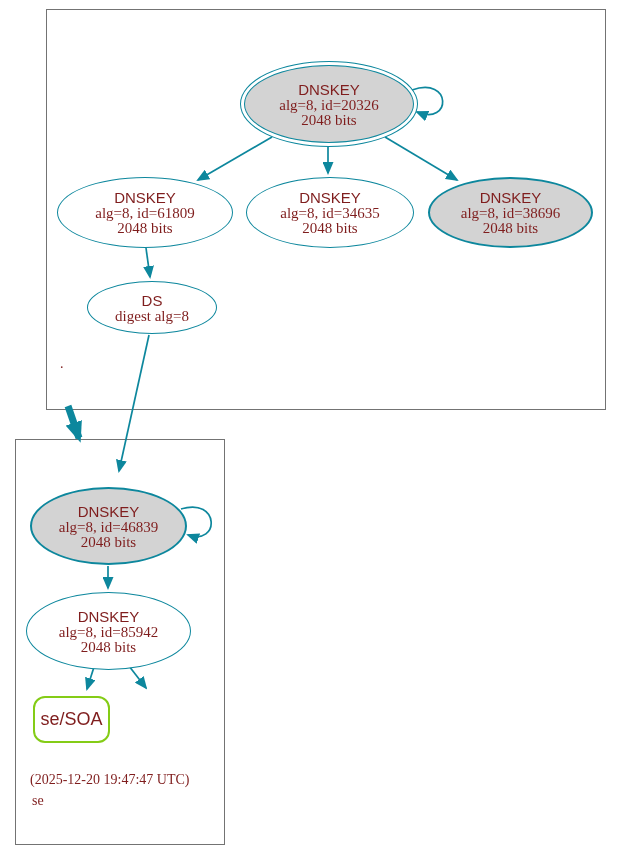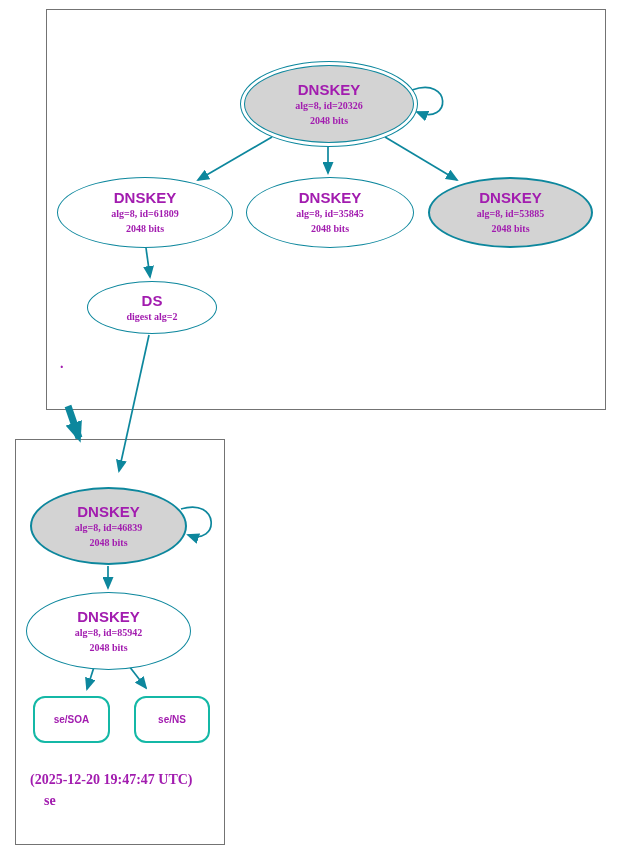--- a/index.html
+++ b/index.html
@@ -1,39 +1,39 @@
 <!DOCTYPE html>
 <html><head>
 <meta charset="utf-8">
 <style>
   html,body{margin:0;padding:0;background:#ffffff;}
   #stage{position:relative;width:620px;height:865px;background:#ffffff;overflow:hidden;
-         font-family:"Liberation Serif",serif;color:#a21caf;font-weight:bold;}
+         font-family:"Liberation Serif",serif;color:#7f1d1d;}
 
   .zonebox{position:absolute;border:1px solid #737373;box-sizing:border-box;z-index:1;background:transparent;}
 
   #edges{position:absolute;left:0;top:0;z-index:2;}
 
   .ellipse{position:absolute;border-radius:50%;box-sizing:border-box;z-index:3;
            display:flex;flex-direction:column;align-items:center;justify-content:center;
            text-align:center;background:#ffffff;border:1.6px solid #0d879d;}
   .gray{background:#d3d3d3;}
   .thick{border-width:2.4px;}
   .outer-double{position:absolute;border-radius:50%;box-sizing:border-box;z-index:3;
                 border:1.8px solid #0d879d;background:#ffffff;}
   .inner-double{position:absolute;left:3px;top:3px;right:3px;bottom:3px;border-radius:50%;
                 border:1.8px solid #0d879d;background:#d3d3d3;box-sizing:border-box;
                 display:flex;flex-direction:column;align-items:center;justify-content:center;text-align:center;}
 
   .ntitle{font-family:"Liberation Sans",sans-serif;font-size:15px;line-height:17px;}
-  .ndetail{font-family:"Liberation Serif",serif;font-size:10px;line-height:15px;}
+  .ndetail{font-family:"Liberation Serif",serif;font-size:15px;line-height:15px;}
 
-  .rrset{position:absolute;border:2px solid #14b8a6;border-radius:12px;box-sizing:border-box;z-index:3;
+  .rrset{position:absolute;border:2px solid #84cc16;border-radius:12px;box-sizing:border-box;z-index:3;
          display:flex;align-items:center;justify-content:center;background:#ffffff;
-         font-family:"Liberation Sans",sans-serif;font-size:10px;}
+         font-family:"Liberation Sans",sans-serif;font-size:18px;}
 
   .zlabel{position:absolute;z-index:2;font-size:14px;font-family:"Liberation Serif",serif;}
 </style>
 </head>
 <body>
 
 <div id="stage">
 
   <div class="zonebox" style="left:46px;top:9px;width:560px;height:401px;"></div>
   <div class="zonebox" style="left:15px;top:439px;width:210px;height:406px;"></div>
@@ -71,53 +71,50 @@
   </div>
 
   <div class="ellipse" style="left:57px;top:177px;width:176px;height:71px;">
     <div class="ntitle">DNSKEY</div>
     <div class="ndetail">alg=8, id=61809</div>
     <div class="ndetail">2048 bits</div>
   </div>
 
   <div class="ellipse" style="left:246px;top:177px;width:168px;height:71px;">
     <div class="ntitle">DNSKEY</div>
-    <div class="ndetail">alg=8, id=35845</div>
+    <div class="ndetail">alg=8, id=34635</div>
     <div class="ndetail">2048 bits</div>
   </div>
 
   <div class="ellipse gray" style="left:428px;top:177px;width:165px;height:71px;border-width:2px;">
     <div class="ntitle">DNSKEY</div>
-    <div class="ndetail">alg=8, id=53885</div>
+    <div class="ndetail">alg=8, id=38696</div>
     <div class="ndetail">2048 bits</div>
   </div>
 
   <div class="ellipse" style="left:87px;top:281px;width:130px;height:53px;">
     <div class="ntitle">DS</div>
-    <div class="ndetail">digest alg=2</div>
+    <div class="ndetail">digest alg=8</div>
   </div>
 
   <div class="zlabel" style="left:60px;top:356px;">.</div>
 
   <div class="ellipse gray thick" style="left:30px;top:487px;width:157px;height:78px;">
     <div class="ntitle">DNSKEY</div>
     <div class="ndetail">alg=8, id=46839</div>
     <div class="ndetail">2048 bits</div>
   </div>
 
   <div class="ellipse" style="left:26px;top:592px;width:165px;height:78px;">
     <div class="ntitle">DNSKEY</div>
     <div class="ndetail">alg=8, id=85942</div>
     <div class="ndetail">2048 bits</div>
   </div>
 
   <div class="rrset" style="left:33px;top:696px;width:77px;height:47px;">
     <span>se/SOA</span>
   </div>
 
-  <div class="rrset" style="left:134px;top:696px;width:76px;height:47px;">
-    <span>se/NS</span>
-  </div>
 
-  <div class="zlabel" style="left:44px;top:793px;">se</div>
+  <div class="zlabel" style="left:32px;top:793px;">se</div>
   <div class="zlabel" style="left:30px;top:772px;">(2025-12-20 19:47:47 UTC)</div>
 
 </div>
 
 </body></html>

